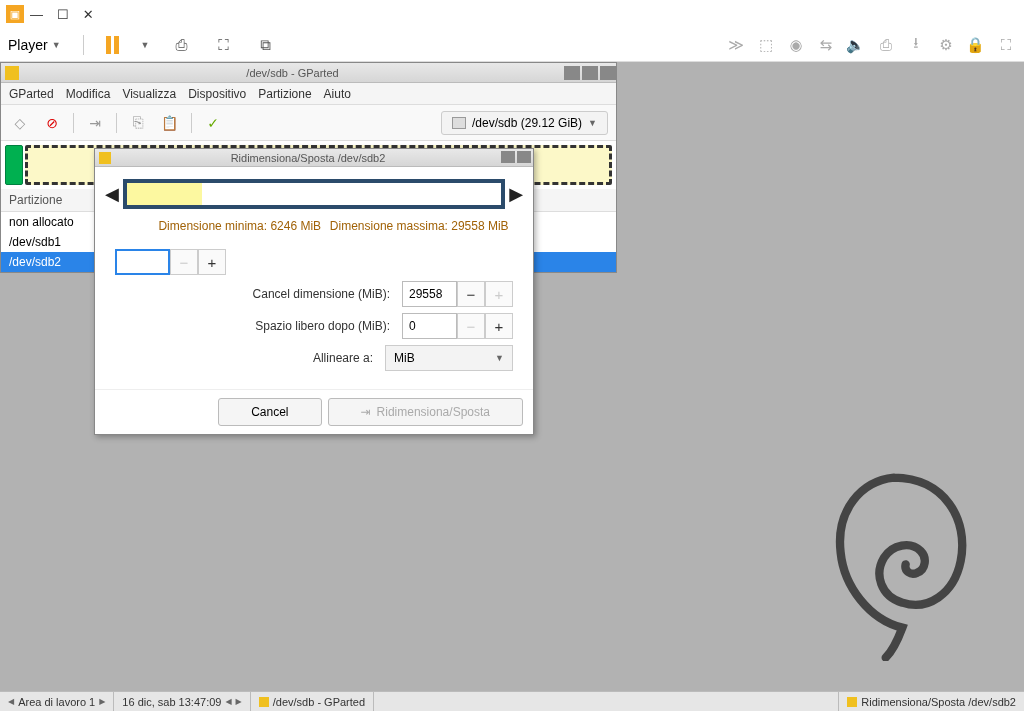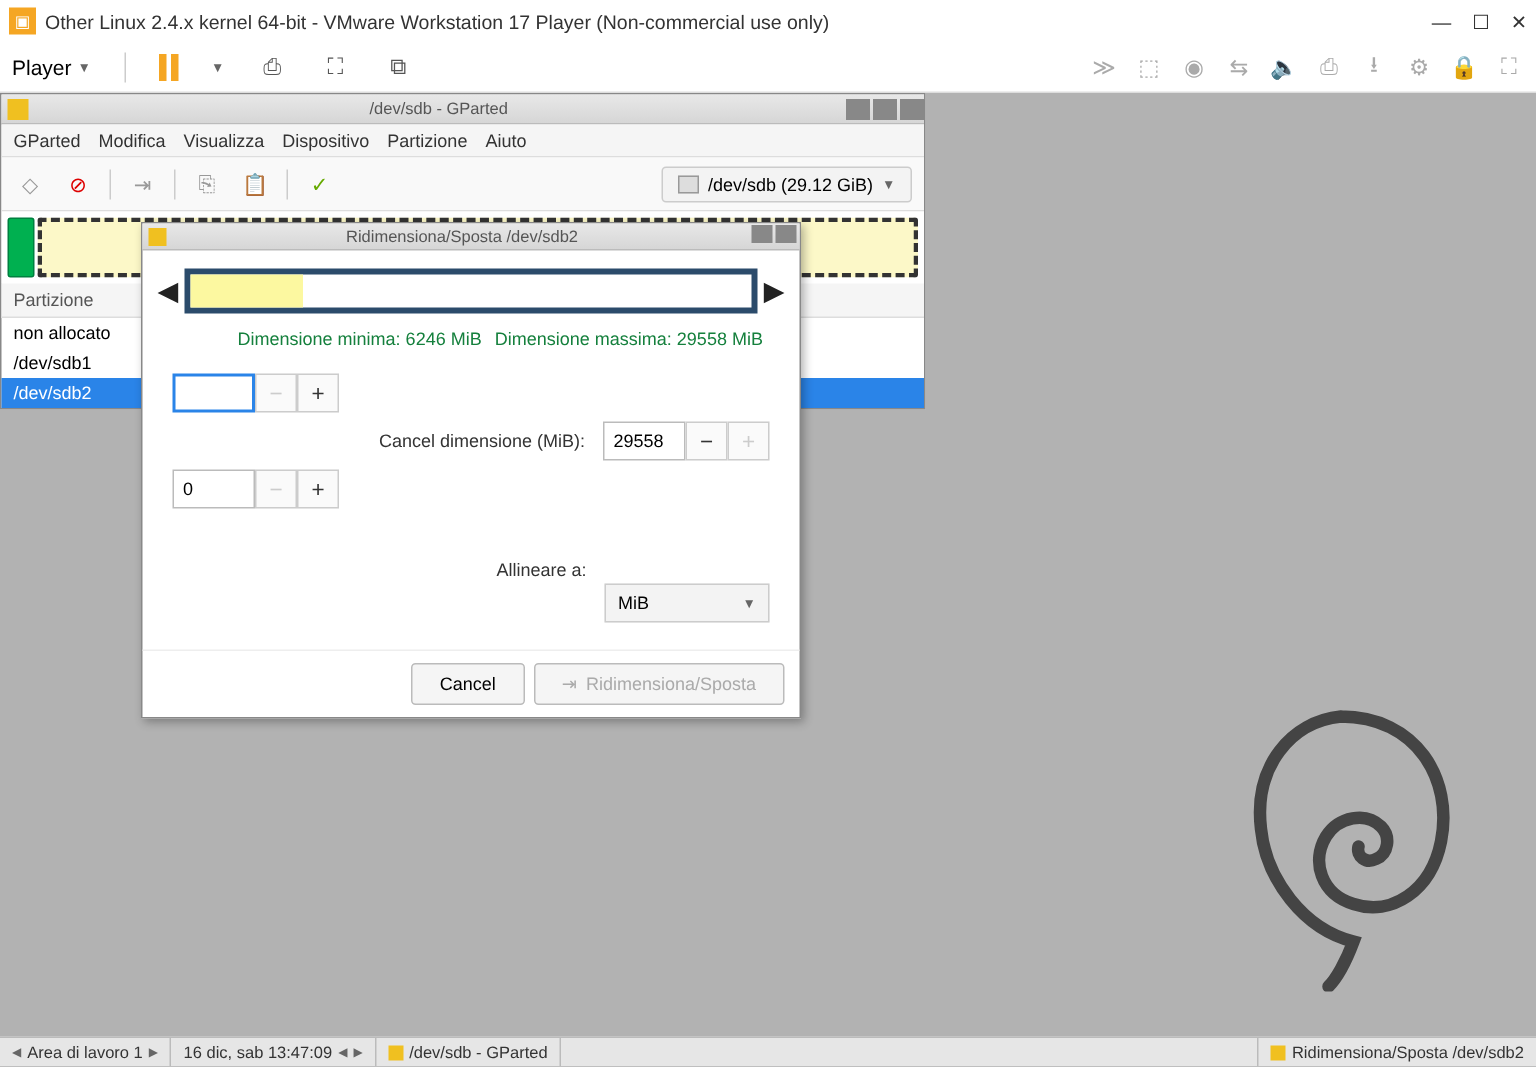--- a/index.html
+++ b/index.html
@@ -66,50 +66,49 @@
 .resize-dlg .dlg-title { height: 18px; background: linear-gradient(#e8e8e8,#d6d6d6); display: flex; align-items: center; font-size: 11px; color: #555; border-bottom: 1px solid #bbb; }
 .resize-dlg .dlg-title .wicon { width: 12px; height: 12px; background: #f0c020; margin: 0 4px; }
 .resize-dlg .dlg-title .title { flex: 1; text-align: center; }
 .resize-dlg .dlg-title .wctrl span { width: 14px; height: 12px; background: #888; display: inline-block; margin-right: 2px; }
 
 .resize-bar-wrap { padding: 12px 10px 6px; display: flex; align-items: center; }
 .arrow { font-size: 18px; color: #222; cursor: pointer; }
 .resize-bar { flex: 1; height: 30px; border: 4px solid #2b4b6b; margin: 0 4px; background: #fff; display: flex; }
 .resize-bar .used { width: 20%; background: #fcf8a0; }
 
-.size-info { display: flex; justify-content: space-around; font-size: 12px; color: #15803d; padding: 4px 20px 10px; margin-left: 39px; }
+.size-info { display: flex; justify-content: space-around; font-size: 12px; color: #a16207; padding: 4px 20px 10px; margin-left: 39px; }
 
 .form-rows { padding: 0 20px 12px; }
 .form-row { display: flex; align-items: center; margin: 6px 0; }
 .form-row label { flex: 1; font-size: 12px; text-align: right; padding-right: 12px; color: #333; }
 .num-input { width: 55px; height: 26px; border: 1px solid #bbb; padding: 0 6px; font-size: 12px; }
 .num-input.focus { border: 2px solid #2a84e8; }
 .step-btn { width: 28px; height: 26px; border: 1px solid #ccc; background: #fafafa; display: inline-flex; align-items: center; justify-content: center; font-size: 15px; cursor: pointer; color: #333; }
 .step-btn.dis { color: #ccc; }
-.align-sel { width: 110px; height: 26px; border: 1px solid #ccc; background: #f3f3f3; display: flex; align-items: center; justify-content: space-between; padding: 0 8px; font-size: 12px; cursor: pointer; margin-top: 44px; }
+.align-sel { width: 128px; height: 26px; border: 1px solid #ccc; background: #f3f3f3; display: flex; align-items: center; justify-content: space-between; padding: 0 8px; font-size: 12px; cursor: pointer; }
 
 .dlg-buttons { display: flex; justify-content: flex-end; gap: 6px; padding: 8px 10px; border-top: 1px solid #eee; }
-.dlg-btn { height: 28px; padding: 0 18px; border: 1px solid #bbb; background: #f5f5f5; border-radius: 3px; font-size: 12px; display: flex; align-items: center; gap: 6px; cursor: pointer; }
+.dlg-btn { height: 28px; padding: 0 32px; border: 1px solid #bbb; background: #f5f5f5; border-radius: 3px; font-size: 12px; display: flex; align-items: center; gap: 6px; cursor: pointer; }
 .dlg-btn.dis { color: #aaa; }
 
 
 .swirl { position: absolute; right: 40px; bottom: 30px; width: 180px; height: 200px; }
 
 
 .taskbar { position: absolute; bottom: 0; left: 0; right: 0; height: 20px; background: #e6e6e6; border-top: 1px solid #bbb; display: flex; align-items: center; font-size: 11px; color: #333; }
 .taskbar .tb-item { padding: 0 8px; border-right: 1px solid #bbb; display: flex; align-items: center; gap: 4px; height: 100%; cursor: pointer; }
 .taskbar .tb-item.right { margin-left: auto; border-left: 1px solid #bbb; border-right: none; }
 .tri { font-size: 8px; color: #666; }
 </style>
 </head>
 <body>
 
 <div class="vmware-titlebar">
   <span class="vmware-icon">▣</span>
-  <span class="vmware-title">Other Linux 2.4.x kernel 64-bit - VMware Workstation 17 Player (Non-commercial use only)</span>
   <div class="vmware-winbtns">
     <span>—</span>
     <span>☐</span>
     <span>✕</span>
   </div>
 </div>
 
 <div class="vmware-toolbar">
   <div class="player-menu">
     <span>Player</span>
@@ -225,20 +224,21 @@
         <span class="step-btn dis">−</span>
         <span class="step-btn">+</span>
       </div>
       <div class="form-row">
         <label>Cancel dimensione (MiB):</label>
         <input class="num-input" value="29558" style="">
         <span class="step-btn">−</span>
         <span class="step-btn dis">+</span>
       </div>
       <div class="form-row">
+        <label>Spazio libero dopo (MiB):</label>
         <input class="num-input" value="0" style="">
         <span class="step-btn dis">−</span>
         <span class="step-btn">+</span>
       </div>
       <div class="form-row">
         <label>Allineare a:</label>
         <div class="align-sel">
           <span>MiB</span>
           <span class="dd-caret">▼</span>
         </div>

